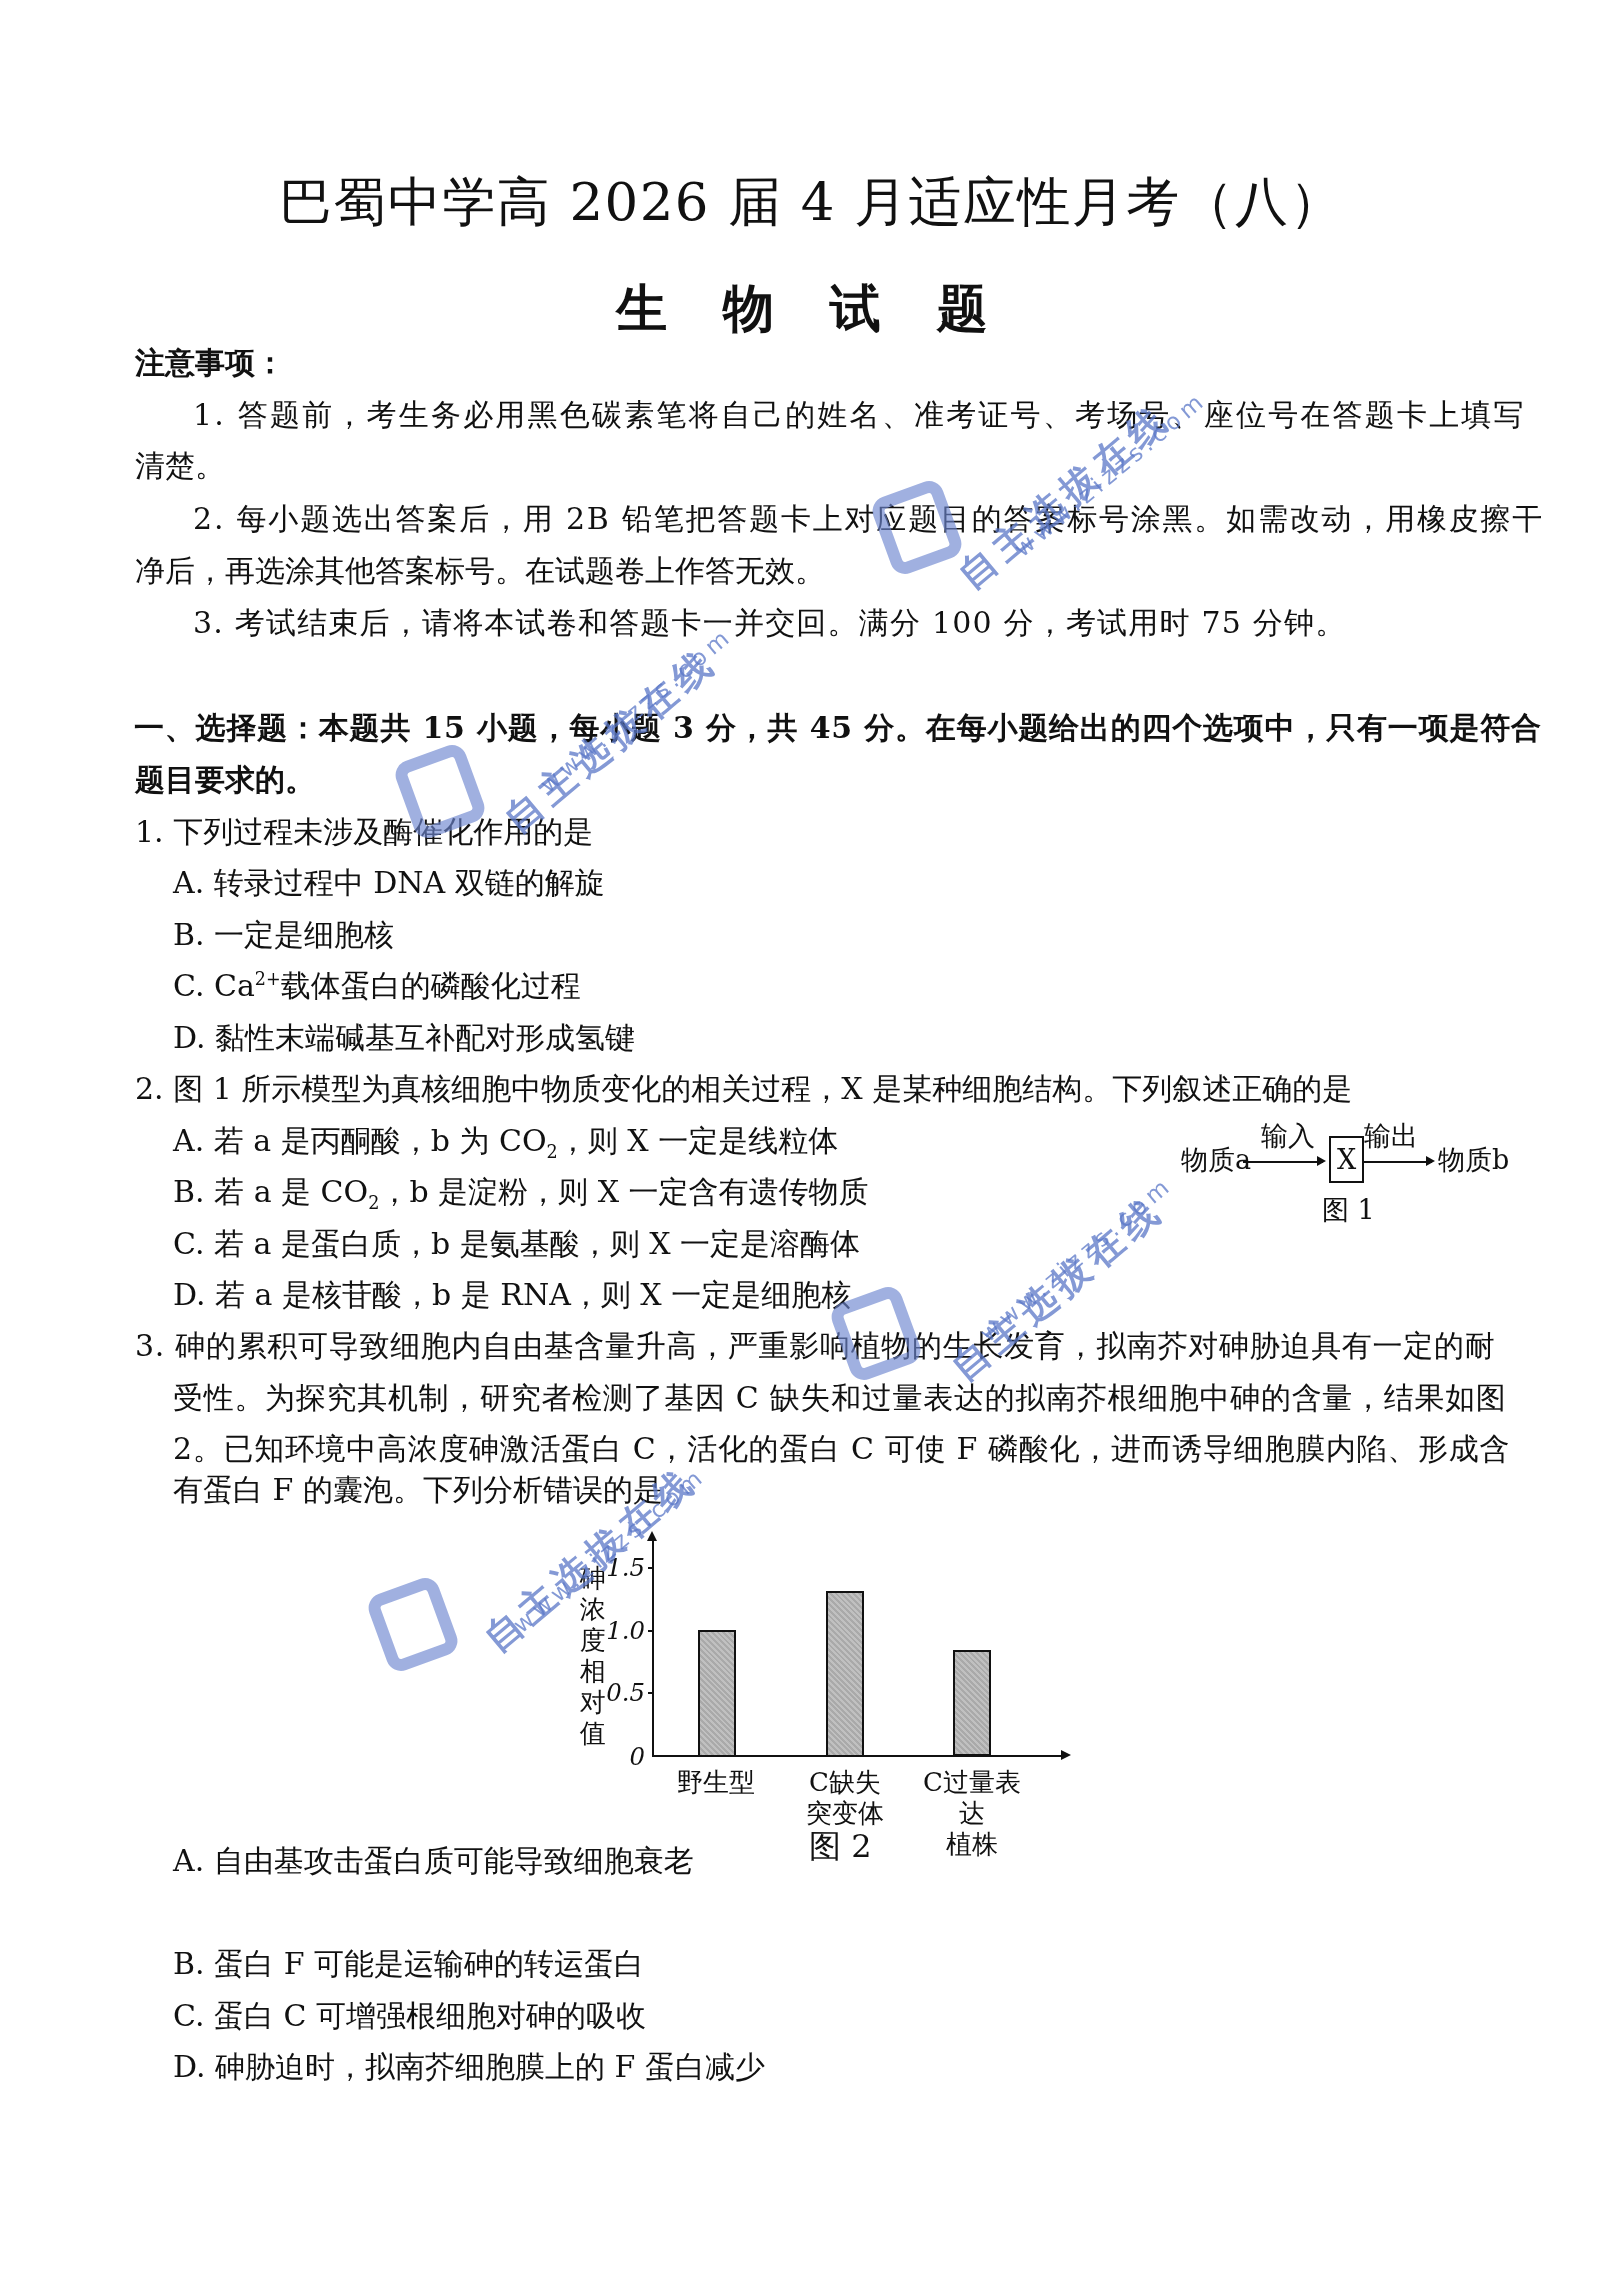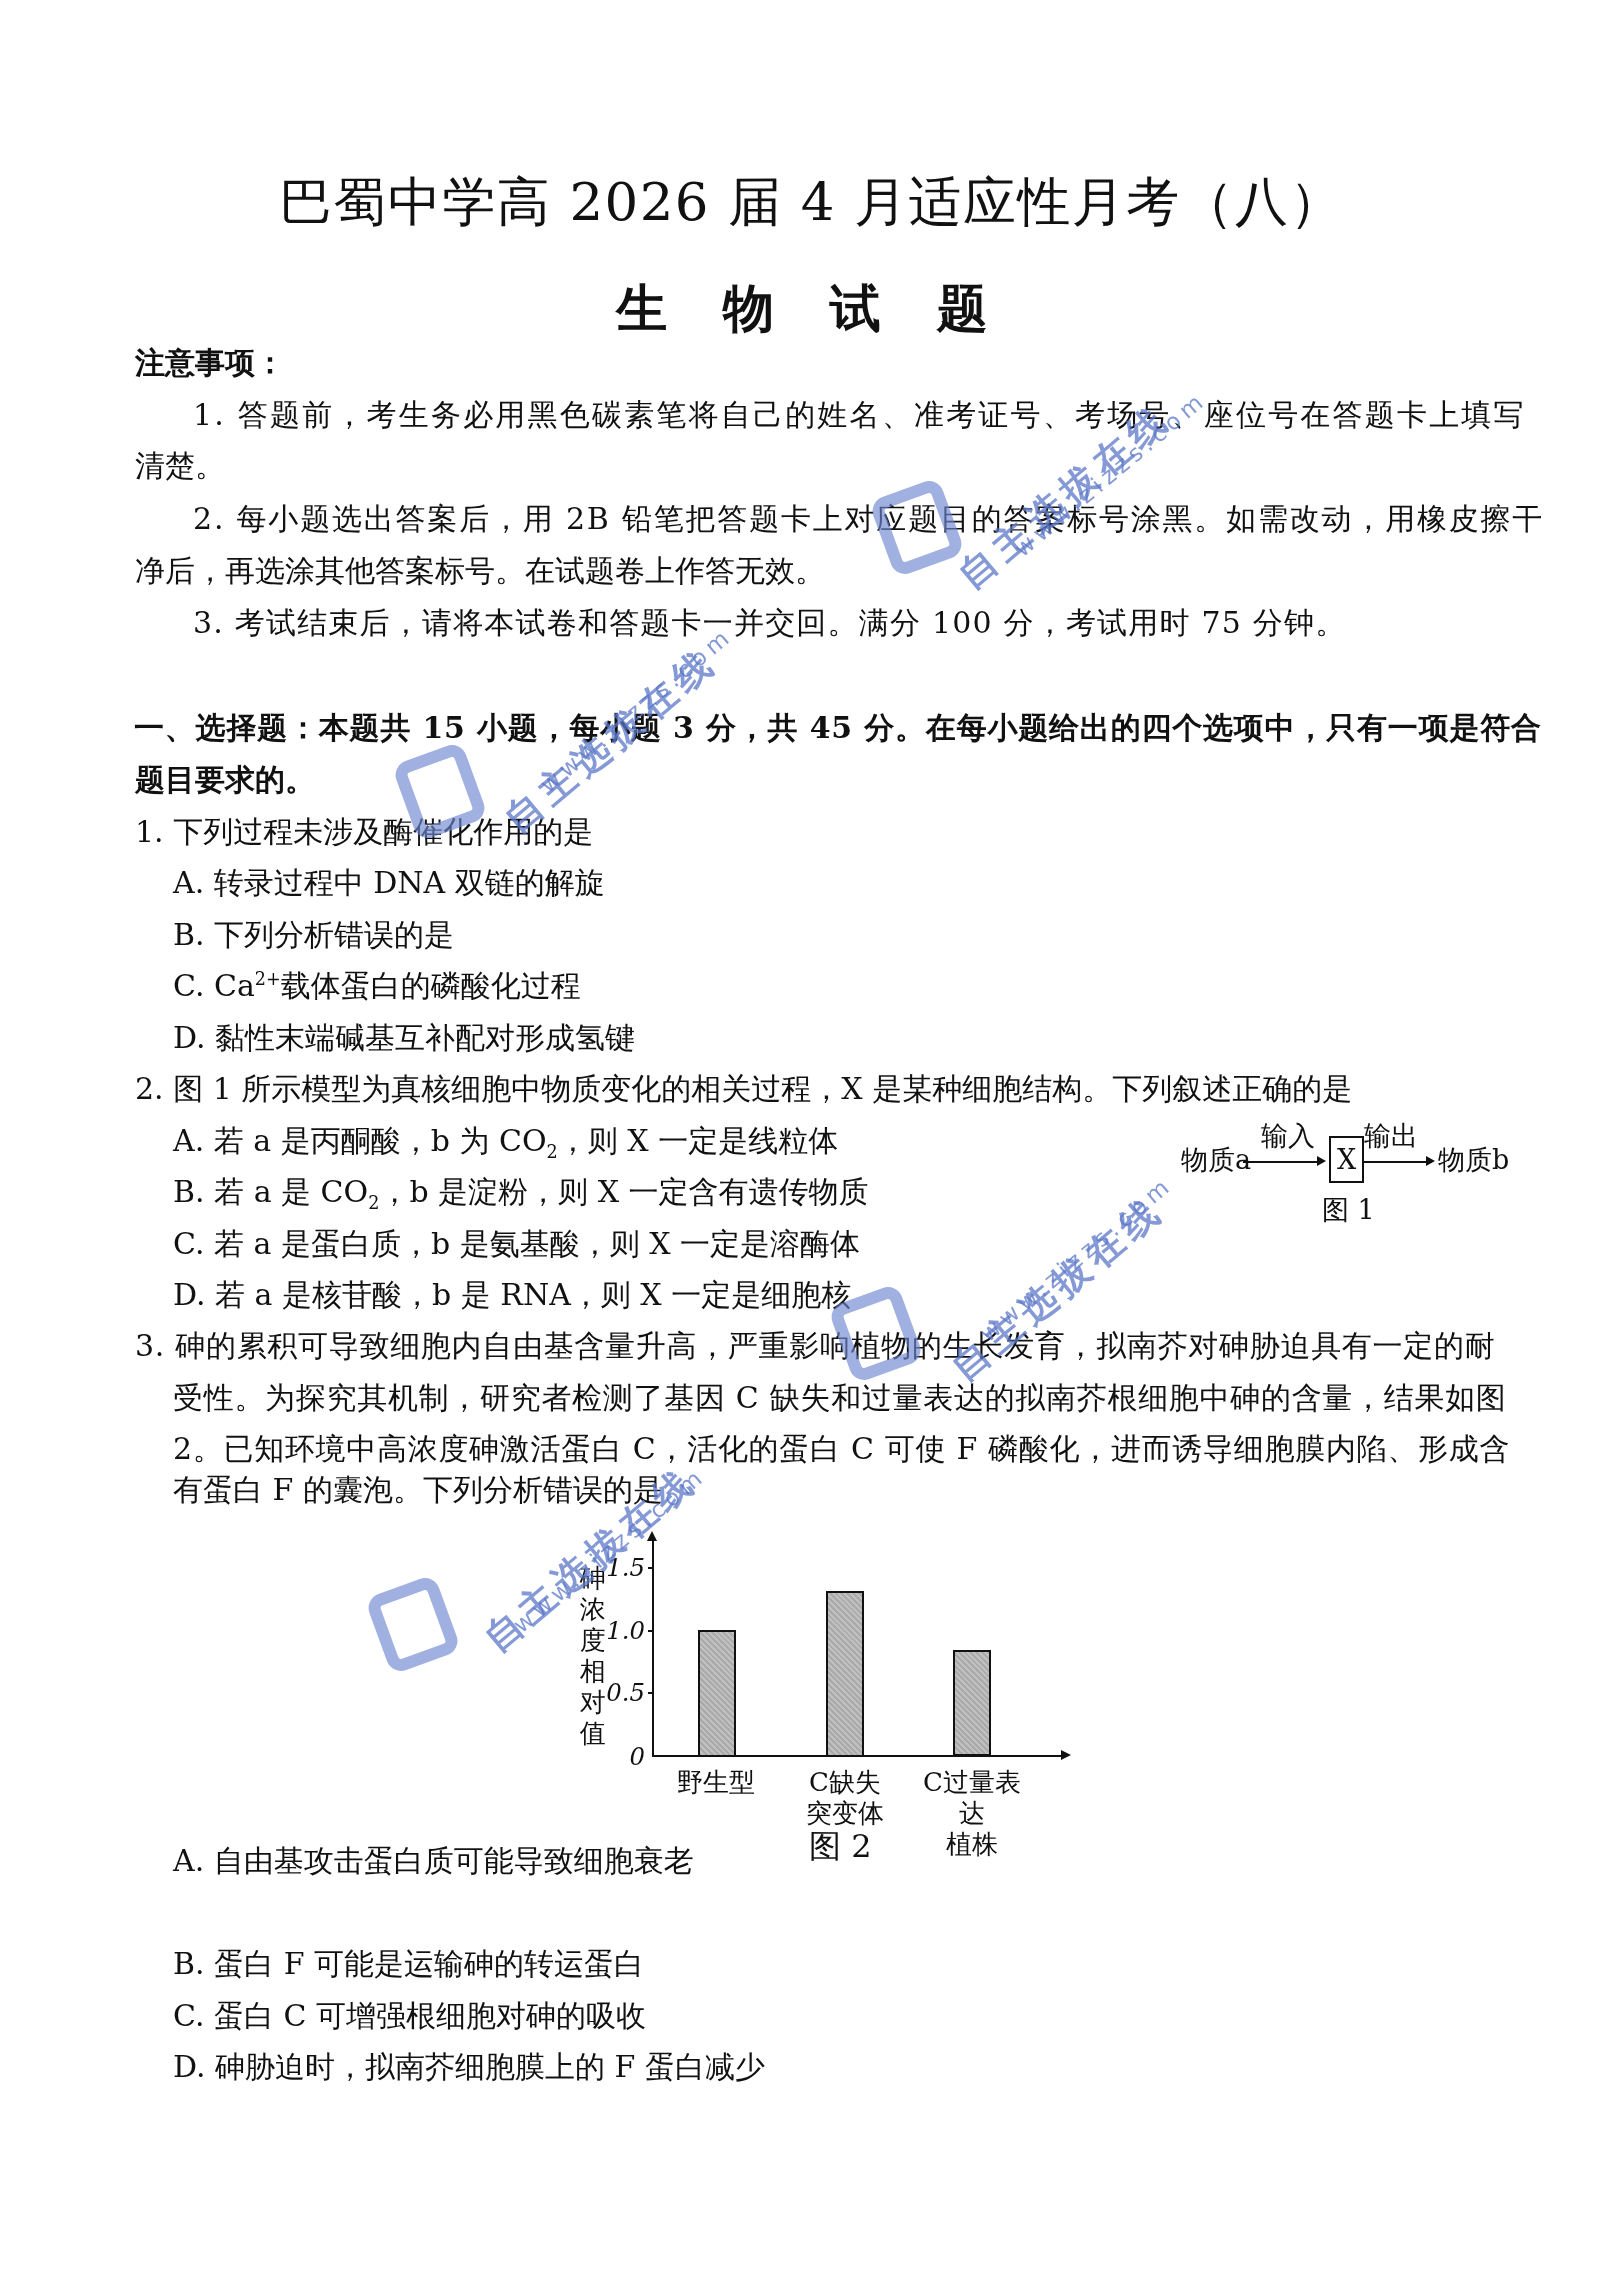--- a/index.html
+++ b/index.html
@@ -57,21 +57,21 @@
 <div class="abs line n1b">清楚。</div>
 <div class="abs line n2">2. 每小题选出答案后，用 2B 铅笔把答题卡上对应题目的答案标号涂黑。如需改动，用橡皮擦干</div>
 <div class="abs line n2b">净后，再选涂其他答案标号。在试题卷上作答无效。</div>
 <div class="abs line n3">3. 考试结束后，请将本试卷和答题卡一并交回。满分 100 分，考试用时 75 分钟。</div>
 
 <div class="abs line bold sec1">一、选择题：本题共 15 小题，每小题 3 分，共 45 分。在每小题给出的四个选项中，只有一项是符合</div>
 <div class="abs line bold sec1b">题目要求的。</div>
 
 <div class="abs line q" style="top:811px">1. 下列过程未涉及酶催化作用的是</div>
 <div class="abs line opt" style="top:862px">A. 转录过程中 DNA 双链的解旋</div>
-<div class="abs line opt" style="top:914px">B. 下列分析错误的是</div>
+<div class="abs line opt" style="top:914px">B. 一定是细胞核</div>
 <div class="abs line opt" style="top:965px"><span>C. Ca</span><sup>2+</sup><span>载体蛋白的磷酸化过程</span></div>
 <div class="abs line opt" style="top:1017px">D. 黏性末端碱基互补配对形成氢键</div>
 
 <div class="abs line q" style="top:1068px">2. 图 1 所示模型为真核细胞中物质变化的相关过程，X 是某种细胞结构。下列叙述正确的是</div>
 <div class="abs line opt" style="top:1120px"><span>A. 若 a 是丙酮酸，b 为 CO</span><sub>2</sub><span>，则 X 一定是线粒体</span></div>
 <div class="abs line opt" style="top:1171px"><span>B. 若 a 是 CO</span><sub>2</sub><span>，b 是淀粉，则 X 一定含有遗传物质</span></div>
 <div class="abs line opt" style="top:1223px">C. 若 a 是蛋白质，b 是氨基酸，则 X 一定是溶酶体</div>
 <div class="abs line opt" style="top:1274px">D. 若 a 是核苷酸，b 是 RNA，则 X 一定是细胞核</div>
 
 <div class="abs fig1">

